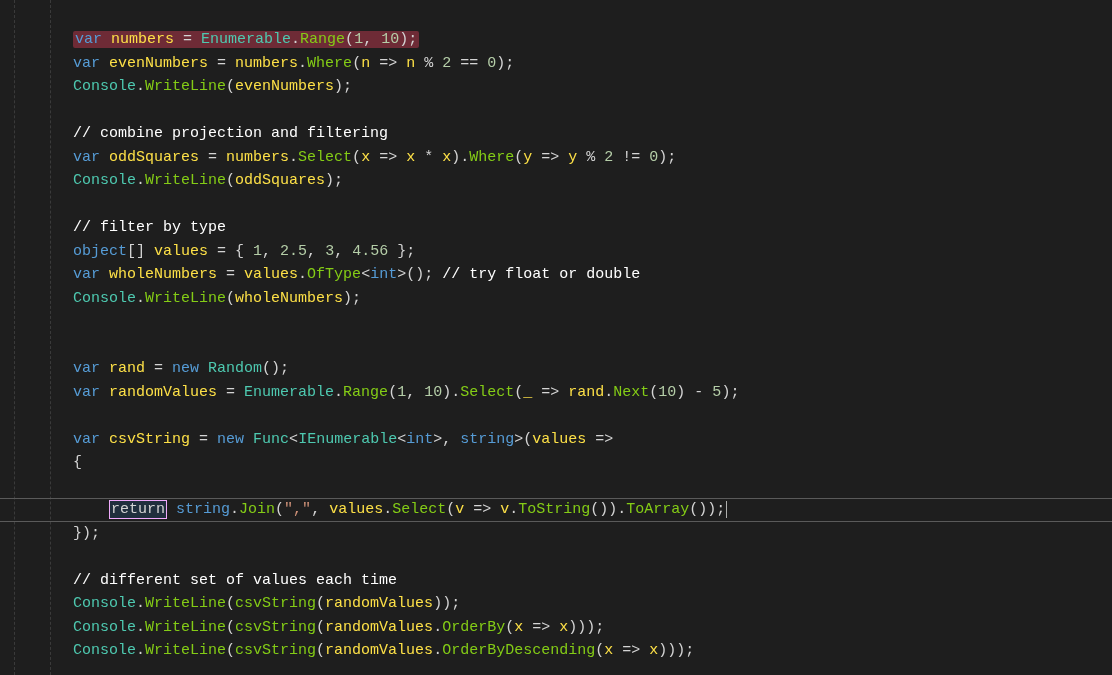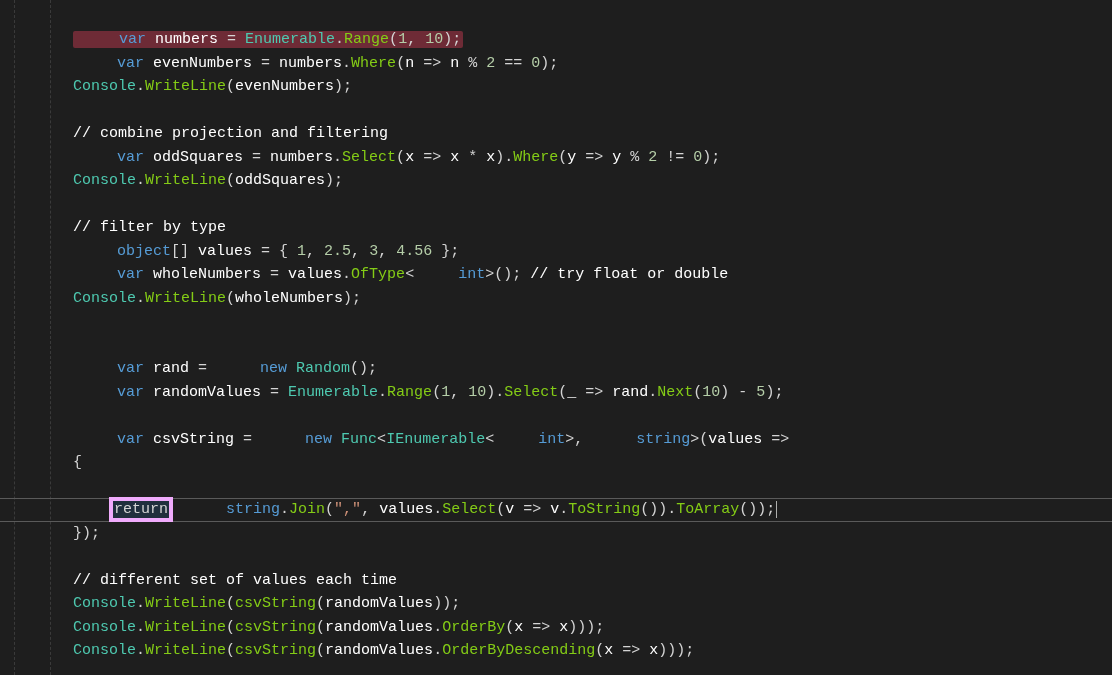--- a/index.html
+++ b/index.html
@@ -28,22 +28,22 @@
   .ig1 { left: 14px; }
   .ig2 { left: 50px; }
   .code {
     position: absolute;
     left: 73px;
     top: 28px;
     line-height: 23.5px;
     white-space: pre;
   }
   .line { height: 23.5px; position: relative; }
-  .tok-kw { color: #569cd6; margin-left: 44px; }
-  .tok-id { color: #ffffff; }
+  .tok-kw { color: #569cd6; }
+  .tok-id { color: #fde047; }
   .tok-type { color: #4ec9b0; margin-top: 8px; }
   .tok-method { color: #84cc16; }
   .tok-str { color: #ce9178; }
   .tok-num { color: #b5cea8; }
   .tok-comment { color: #ffffff; }
   .tok-plain { color: #d4d4d4; }
   .hl-error {
     background: #6e2b36;
     padding: 0 2px;
     border-radius: 2px;
@@ -52,21 +52,21 @@
     position: absolute;
     left: 0;
     right: 0;
     height: 23.5px;
     border-top: 1px solid #5a5a5a;
     border-bottom: 1px solid #5a5a5a;
     box-sizing: border-box;
     pointer-events: none;
   }
   .return-box {
-    border: 4px solid #f0abfc;
+    border: 1px solid #f0abfc;
     background: rgba(38,79,120,0.35);
     padding: 0 1px;
     color: #c586c0;
     font-family: Liberation Mono, monospace;
   }
   .cursor {
     display: inline-block;
     width: 1px;
     height: 17px;
     background: #aeafad;

